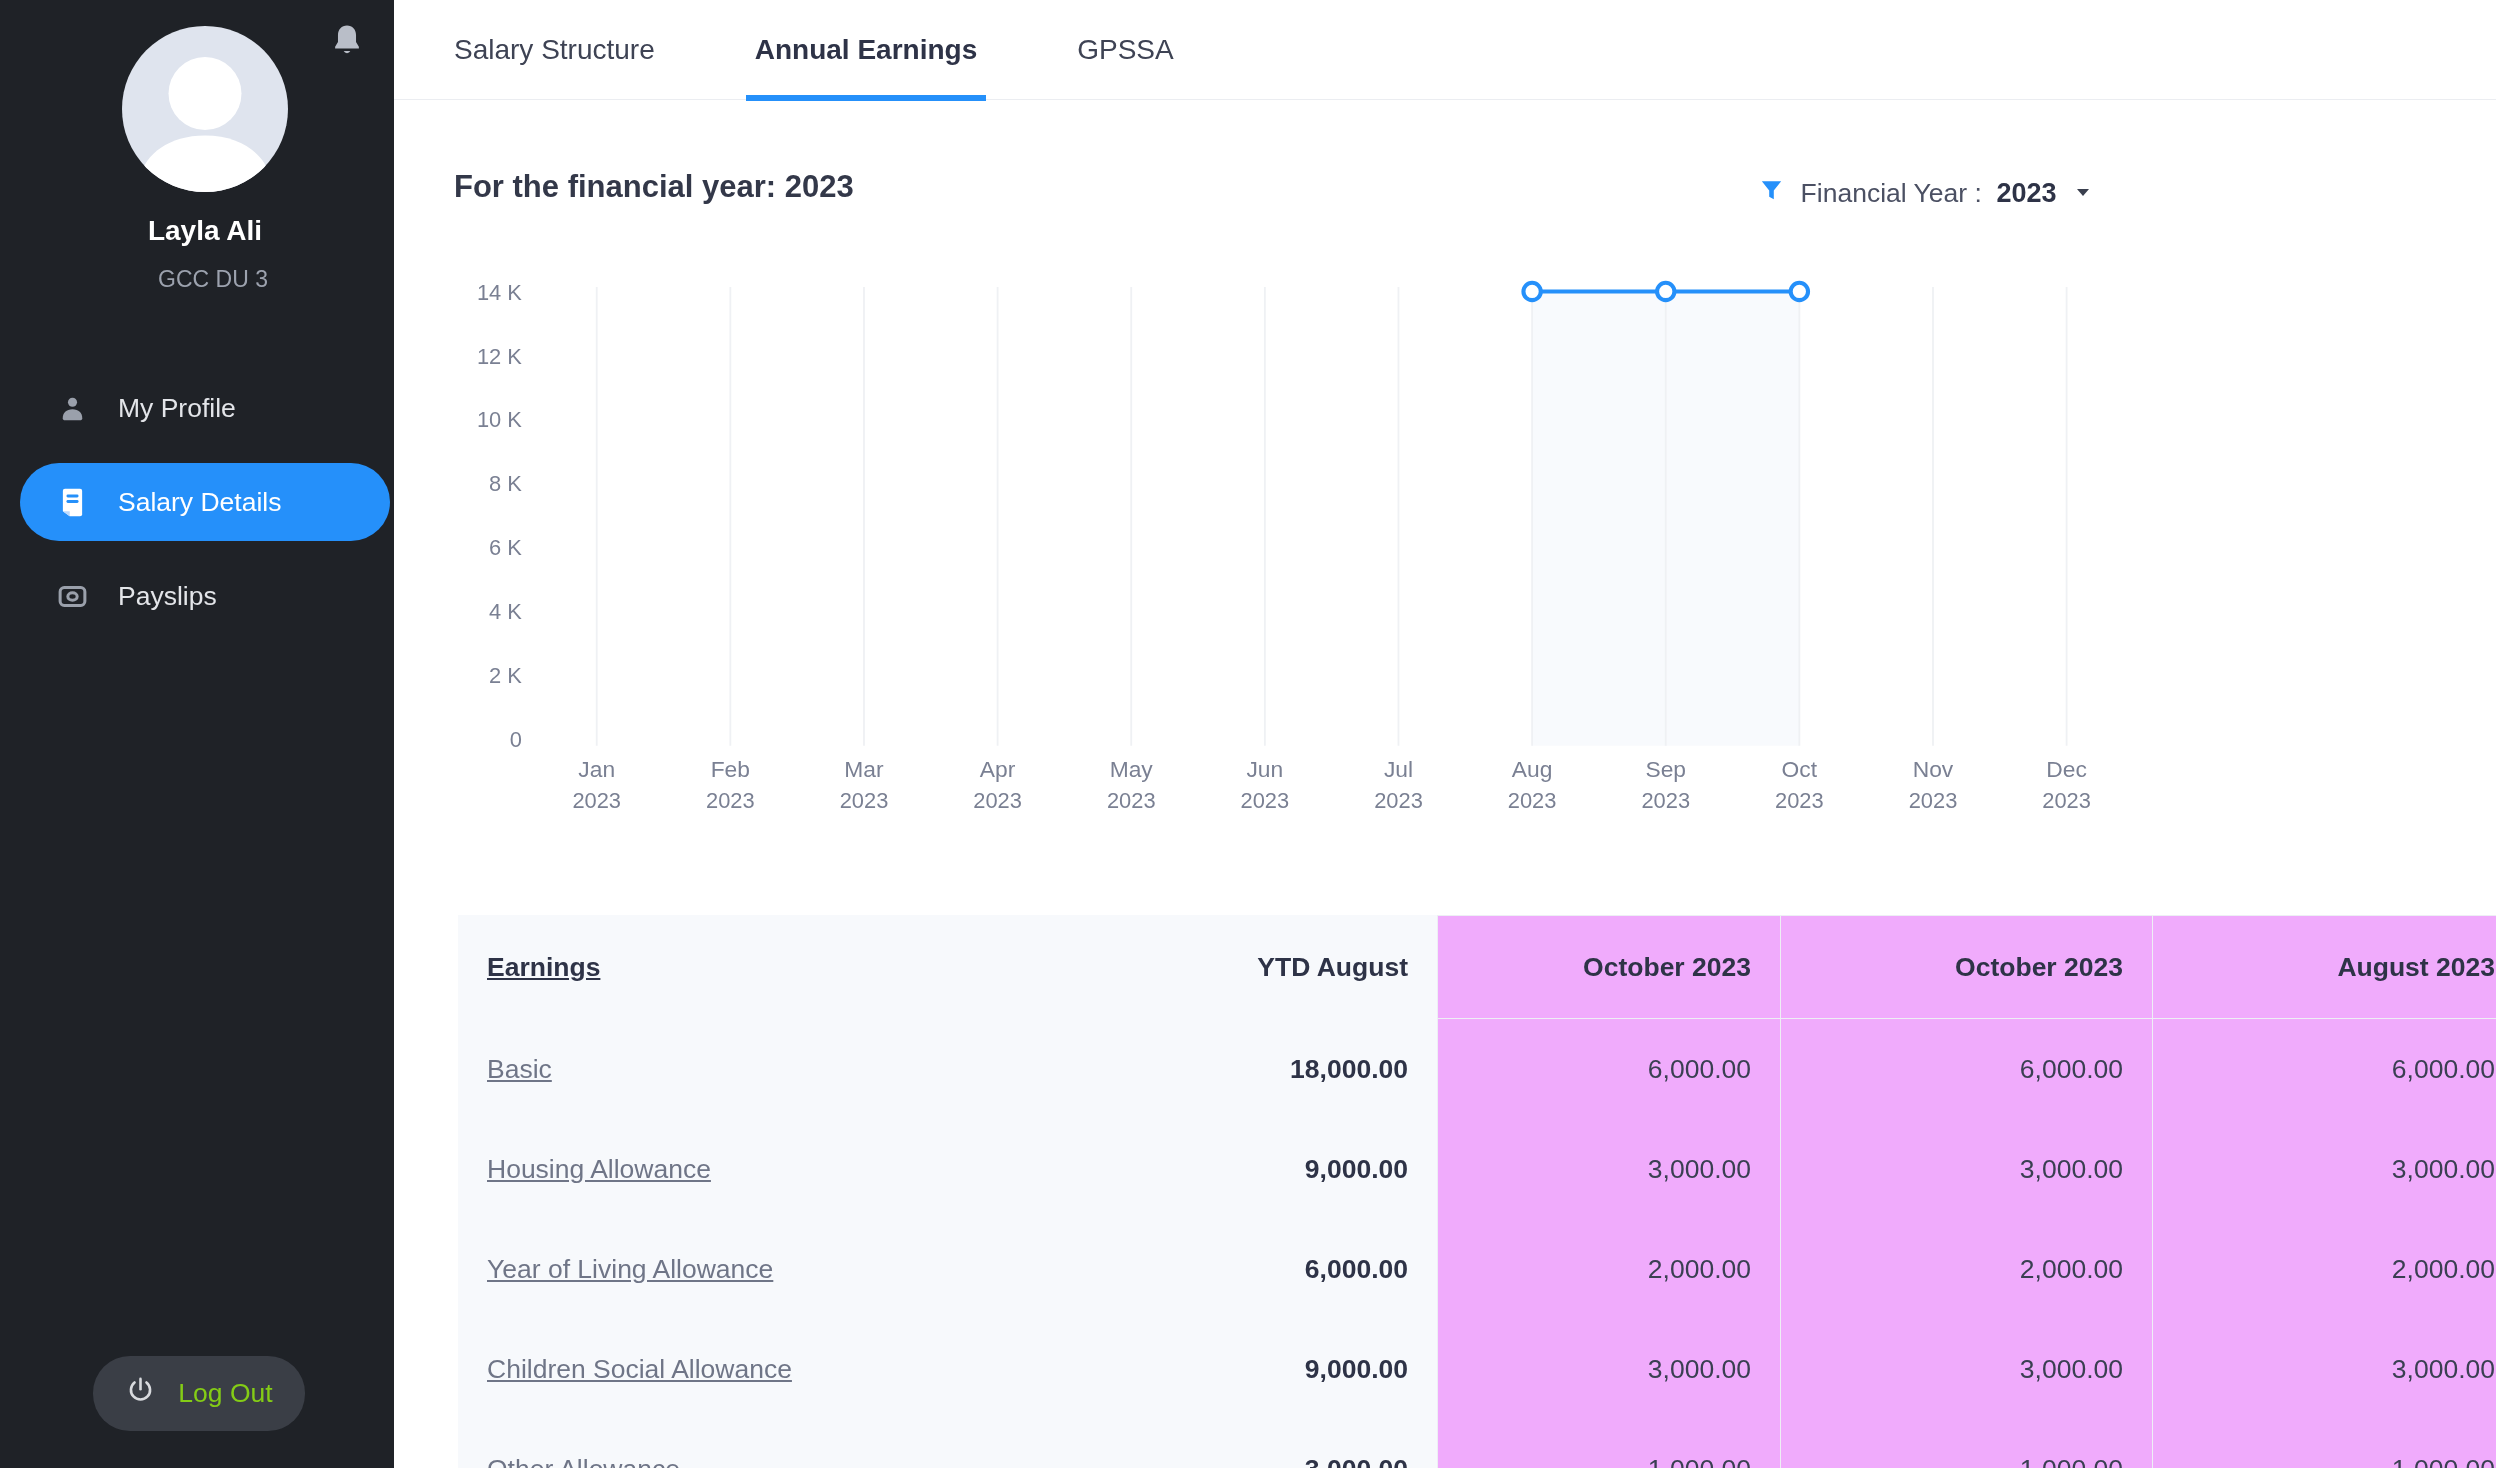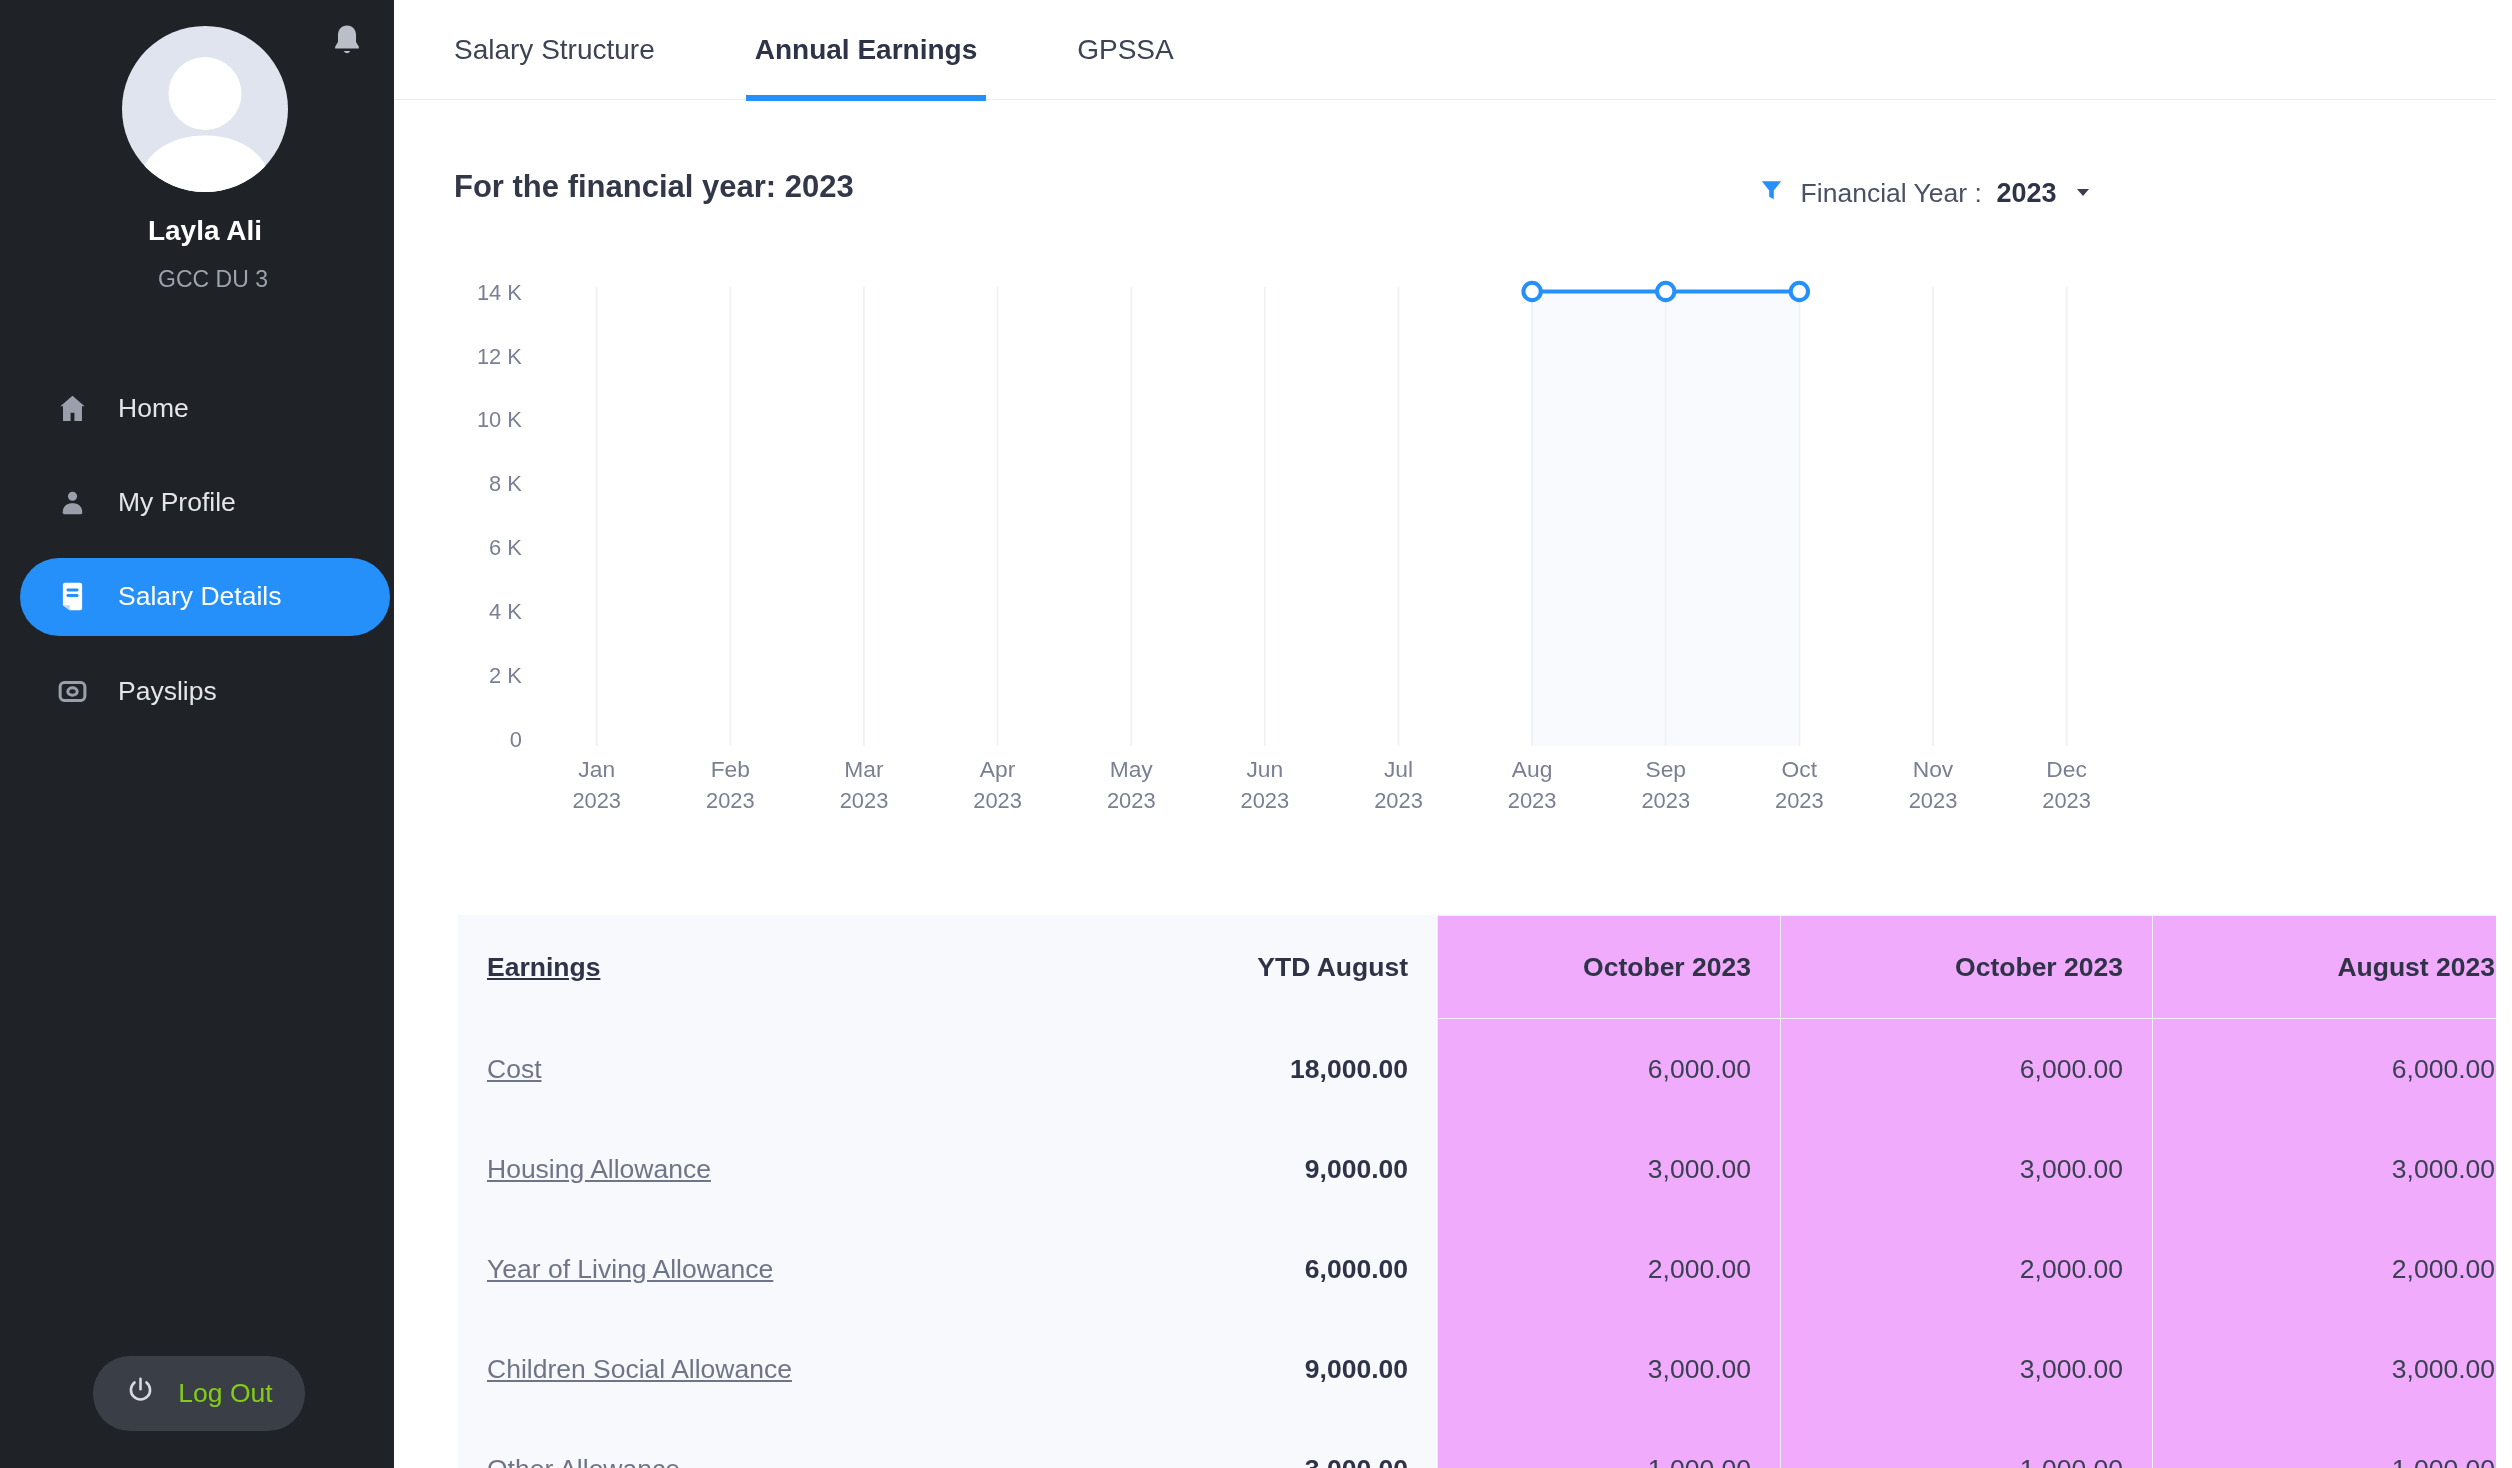--- a/index.html
+++ b/index.html
@@ -75,28 +75,20 @@
     <svg viewBox="0 0 182 182" width="166" height="166">
       <circle cx="91" cy="74" r="40" fill="#ffffff"></circle>
       <path d="M91 120c-40 0-65 21-71 44a91 91 0 0 0 142 0c-6-23-31-44-71-44z" fill="#ffffff"></path>
     </svg>
   </div>
 
   <div class="user-name">Layla Ali</div>
   <div class="user-sub">GCC DU 3</div>
 
   <nav class="nav">
-    <div class="nav-item">
-      <span class="nav-icon">
-        <svg viewBox="0 0 24 24" width="33" height="33" fill="#9AA0AB">
-          <path d="M12 2.8 3.2 10.4h1.9V21h5.5v-6h2.8v6h5.5V10.4h1.9z"></path>
-        </svg>
-      </span>
-      <span>Home</span>
-    </div>
 
     <div class="nav-item">
       <span class="nav-icon">
         <svg viewBox="0 0 24 24" width="33" height="33" fill="#9AA0AB">
           <circle cx="12" cy="7.4" r="3.3"></circle>
           <path d="M12 12.6c-4.5 0-7.1 2.7-7.1 6.4 0 1 .7 1.6 1.7 1.6h10.8c1 0 1.7-.6 1.7-1.6 0-3.7-2.6-6.4-7.1-6.4z"></path>
         </svg>
       </span>
       <span>My Profile</span>
     </div>
@@ -226,21 +218,21 @@
       </svg>
   </div>
 
   <div class="table-wrap">
     <div class="table" id="earnings-table">
         <div class="cell light start bold">Earnings</div>
         <div class="cell light end bold">YTD August</div>
         <div class="cell month hm end bold">October 2023</div>
         <div class="cell month hm end bold">October 2023</div>
         <div class="cell month hm end bold">August 2023</div>
-        <div class="cell light start lbl">Cost</div>
+        <div class="cell light start lbl">Basic</div>
         <div class="cell light end bold">18,000.00</div>
         <div class="cell month end val">6,000.00</div>
         <div class="cell month end val">6,000.00</div>
         <div class="cell month end val">6,000.00</div>
         <div class="cell light start lbl">Housing Allowance</div>
         <div class="cell light end bold">9,000.00</div>
         <div class="cell month end val">3,000.00</div>
         <div class="cell month end val">3,000.00</div>
         <div class="cell month end val">3,000.00</div>
         <div class="cell light start lbl">Year of Living Allowance</div>

